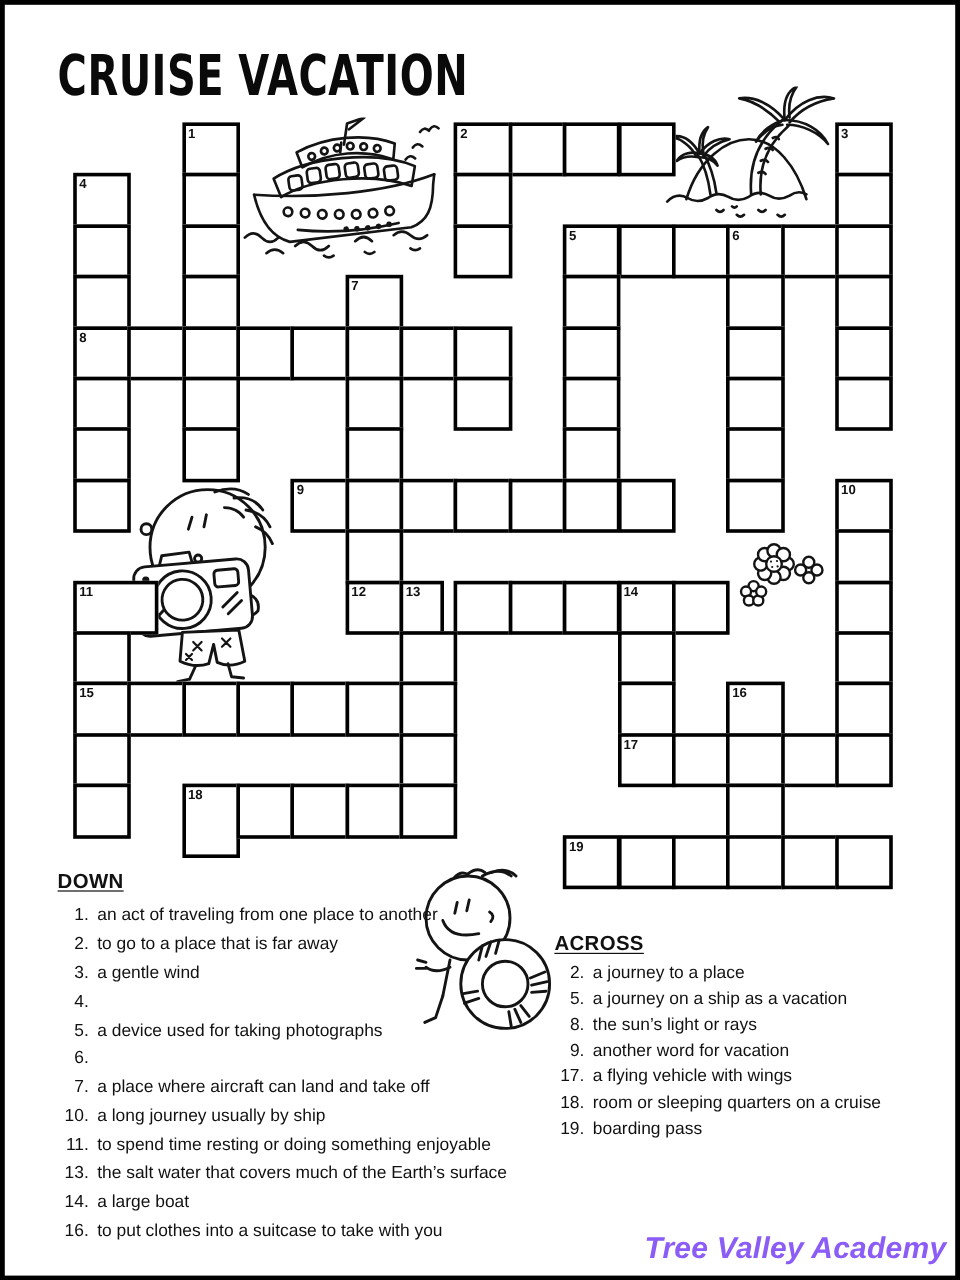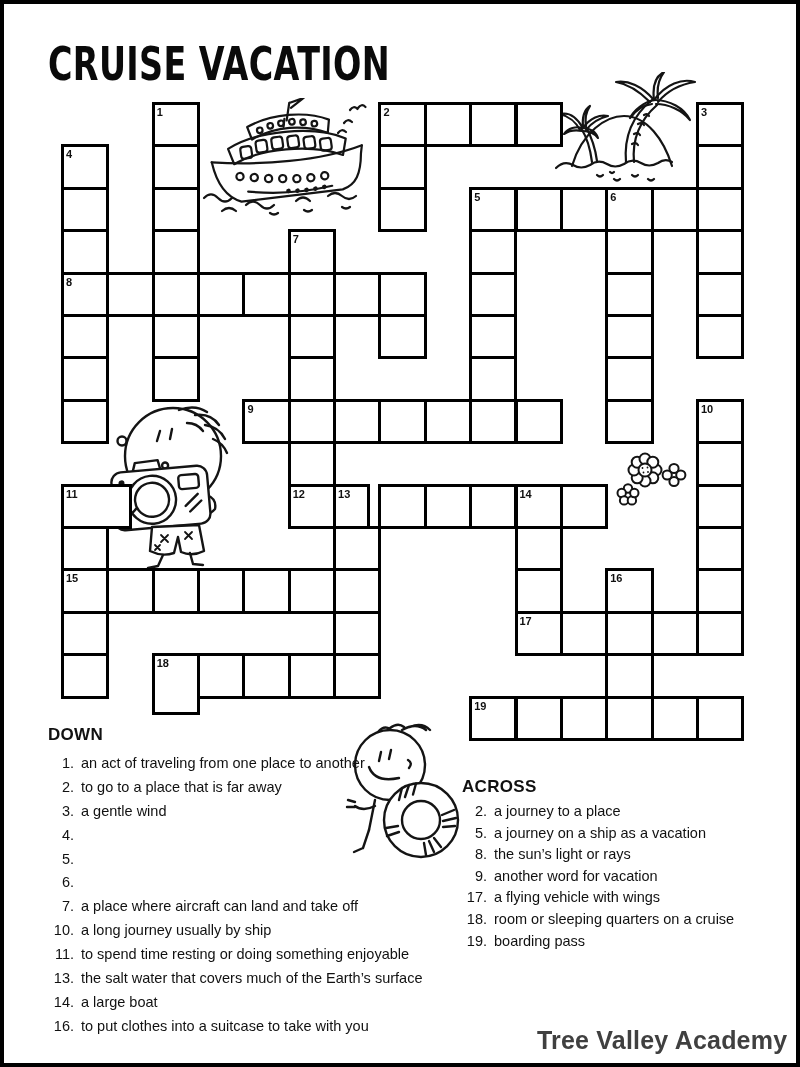--- a/index.html
+++ b/index.html
@@ -19,21 +19,21 @@
   .grid{position:absolute;left:0;top:0;z-index:5;}
   .cell{
     position:absolute;box-sizing:border-box;background:#fff;border:3px solid #000;
   }
   .cellnum{
     position:absolute;left:2px;top:0;font-size:11px;font-weight:bold;line-height:14px;
     font-family:"Liberation Sans",sans-serif;
   }
   .clues{position:absolute;z-index:4;}
   .clues h2{
-    margin:0;font-size:17px;font-weight:bold;
+    margin:0;font-size:17px;font-weight:bold;text-decoration:underline;
     text-underline-offset:2px;letter-spacing:.3px;
   }
   .clues ol{list-style:none;margin:0;padding:0;}
   .clues li{display:flex;align-items:baseline;white-space:nowrap;font-size:14.5px;line-height:15px;}
   .clues .num{flex:0 0 34px;width:34px;text-align:right;}
   .clues .txt{margin-left:7px;}
   .clues-down{left:40px;top:725px;}
   .clues-down h2{margin-left:8px;margin-bottom:11px;}
   .clues-down li{margin-bottom:8.9px;}
   .clues-across{left:455px;top:777px;}
@@ -360,20 +360,21 @@
         </li>
         <li>
           <span class="num">3.</span>
           <span class="txt">a gentle wind</span>
         </li>
         <li>
           <span class="num">4.</span>
         </li>
         <li>
           <span class="num">5.</span>
+          <span class="txt">a device used for taking photographs</span>
         </li>
         <li>
           <span class="num">6.</span>
         </li>
         <li>
           <span class="num">7.</span>
           <span class="txt">a place where aircraft can land and take off</span>
         </li>
         <li>
           <span class="num">10.</span>
@@ -425,16 +426,16 @@
           <span class="num">18.</span>
           <span class="txt">room or sleeping quarters on a cruise</span>
         </li>
         <li>
           <span class="num">19.</span>
           <span class="txt">boarding pass</span>
         </li>
       </ol>
   </section>
 
-  <div class="credit" style="color: #404040;">Tree Valley Academy</div>
+  <div class="credit" style="color: #8b5cf6; font-style: italic;">Tree Valley Academy</div>
 
   <div class="page-border"></div>
 </div>
 
 </body></html>

